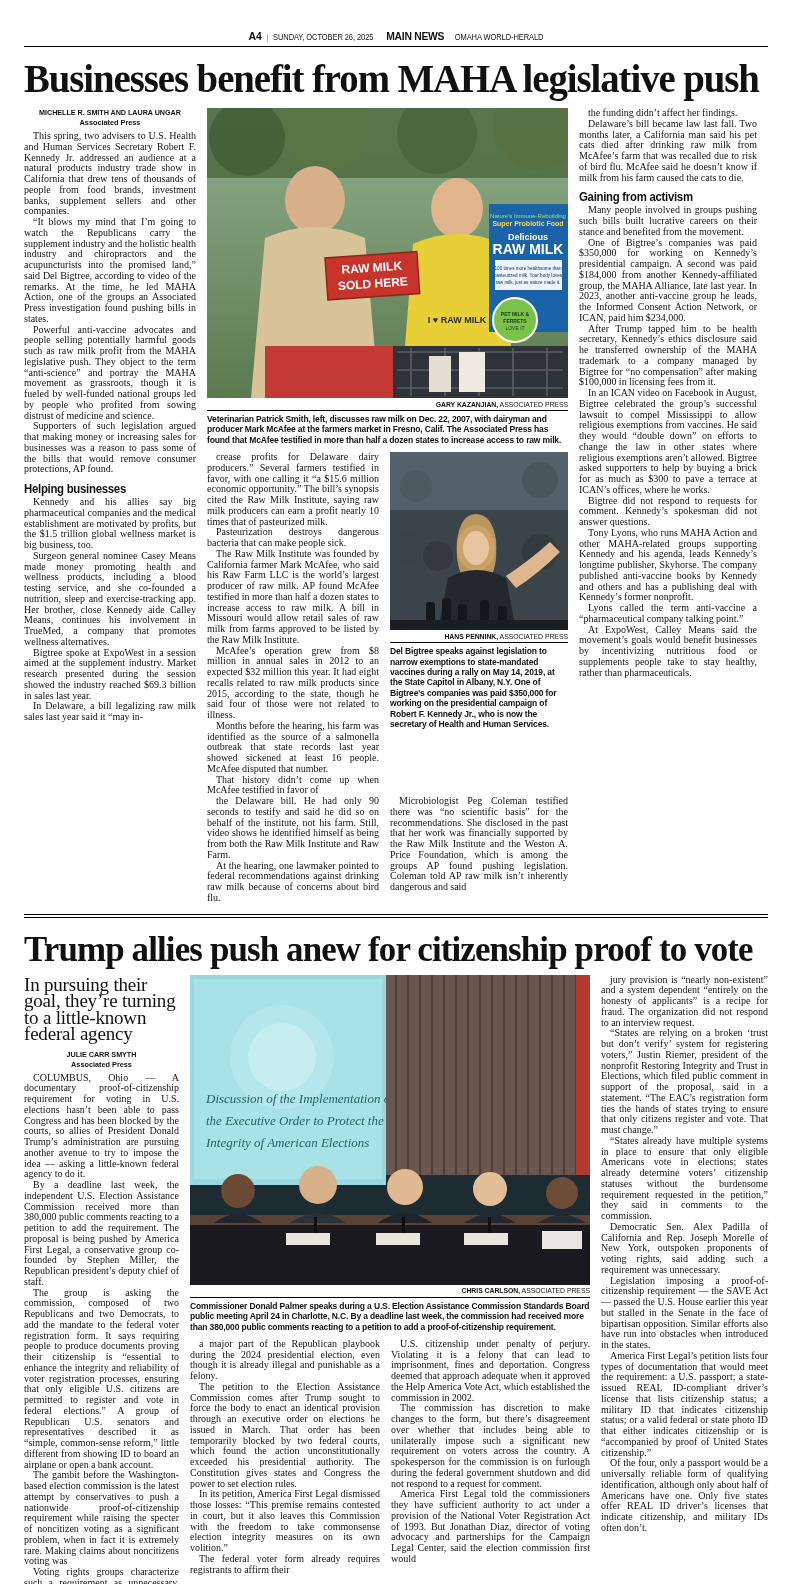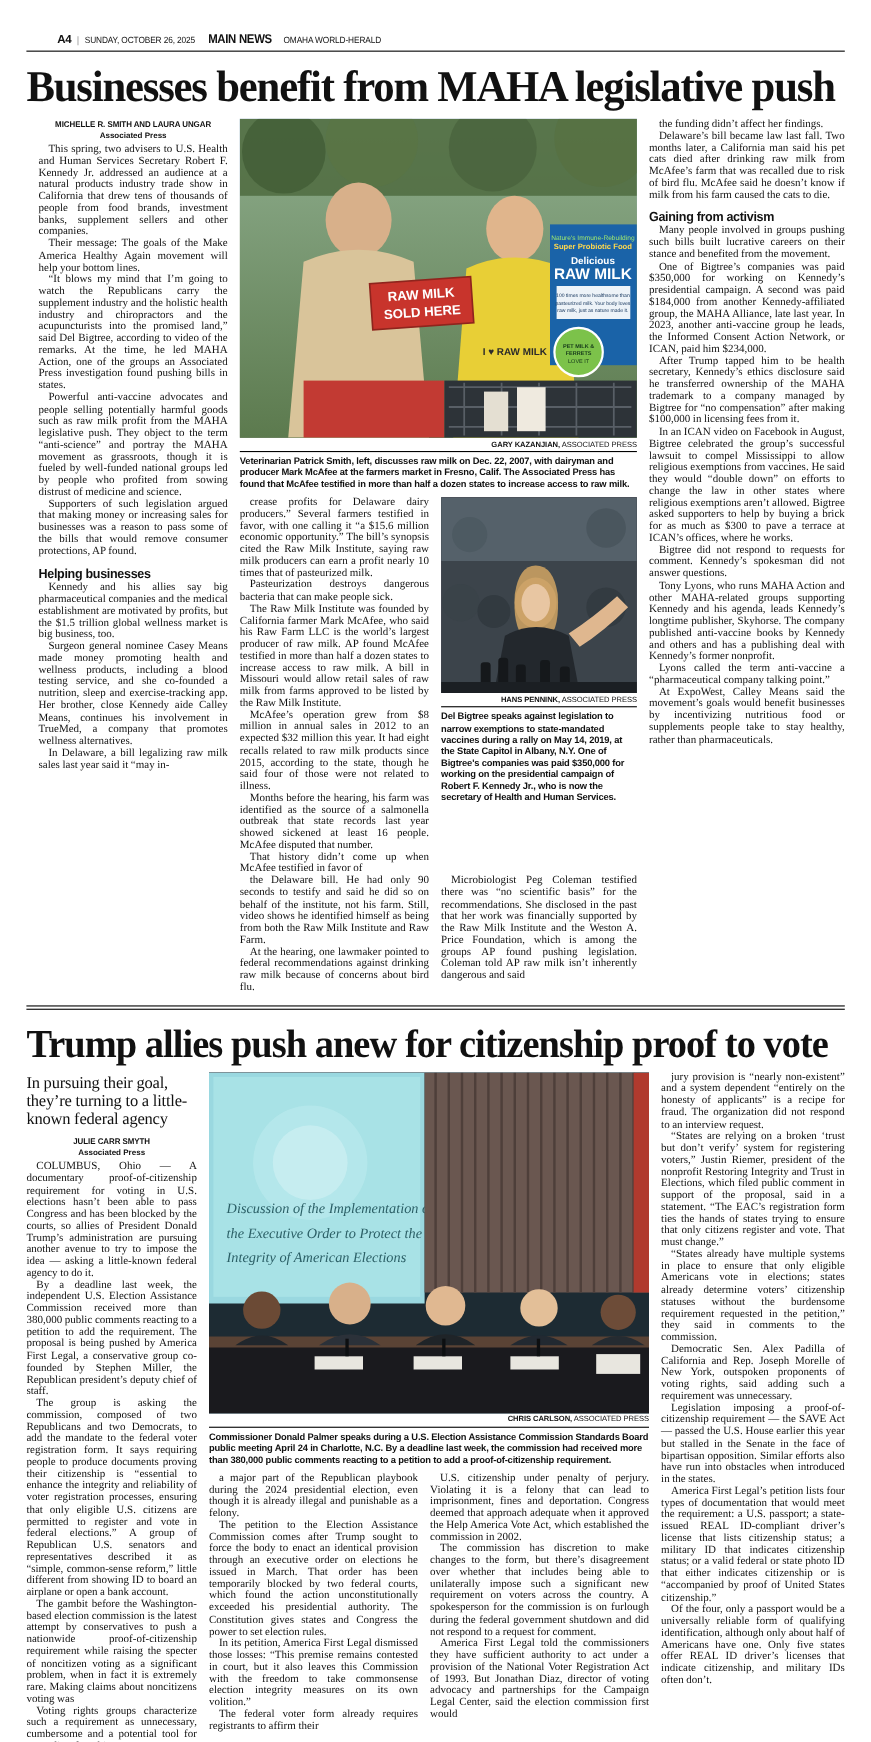--- a/index.html
+++ b/index.html
@@ -17,24 +17,23 @@
     position: relative;
     width: 792px; height: 1584px;
     padding: 0 24px;
     overflow: hidden;
   }
 
   
   .masthead {
     display: flex;
     align-items: baseline;
-    justify-content: flex-start;
+    justify-content: center;
     padding-top: 30px;
     padding-bottom: 4px;
-    margin-left: 28px;
   }
   .mh-left { display: flex; align-items: baseline; gap: 5px; }
   .mh-page {
     font-family: "Liberation Sans", sans-serif;
     font-weight: bold;
     font-size: 10.5px;
     letter-spacing: -0.2px;
   }
   .mh-sep { font-size: 9px; color: #555; }
   .mh-date {
@@ -72,21 +71,21 @@
     transform-origin: left center;
     white-space: nowrap;
   }
   .headline2 {
     font-size: 36px;
     letter-spacing: -0.9px;
     margin: 13px 0 8px 0;
   }
 
   
-  .cols { display: flex; justify-content: flex-end; }
+  .cols { display: flex; }
   .col { flex: 0 0 auto; }
   .gut { flex: 0 0 auto; }
 
   
   .byline {
     font-family: "Liberation Sans", sans-serif;
     font-weight: bold;
     font-size: 7.6px;
     text-align: center;
     letter-spacing: -0.05px;
@@ -114,21 +113,21 @@
   .subhead {
     font-family: "Liberation Sans", sans-serif;
     font-weight: bold;
     font-size: 12px;
     letter-spacing: -0.3px;
     margin: 7px 0 1px 0;
     transform: scaleX(0.95);
     transform-origin: left center;
   }
   .deck {
-    font-size: 15px;
+    font-size: 19px;
     line-height: 16.5px;
     letter-spacing: -0.2px;
     margin: 2px 0 7px 0;
   }
 
   
   .figure { margin: 0; }
   .photo { position: relative; width: 100%; overflow: hidden; display: block; }
   .credit {
     font-family: "Liberation Sans", sans-serif;
@@ -179,27 +178,27 @@
   <div>
 
     <h1 class="headline">Businesses benefit from MAHA legislative push</h1>
 
     <div class="cols">
 
       <div class="col" style="width:172px">
         <div class="byline">MICHELLE R. SMITH AND LAURA UNGAR</div>
         <div class="byorg">Associated Press</div>
         <p class="body">This spring, two advisers to U.S. Health and Human Services Secretary Robert F. Kennedy Jr. addressed an audience at a natural products industry trade show in California that drew tens of thousands of people from food brands, investment banks, supplement sellers and other companies.</p>
-        <p class="body">Their message: The goals of the Make America Healthy Again movement will help your bottom lines.</p>
         <p class="body">“It blows my mind that I’m going to watch the Republicans carry the supplement industry and the holistic health industry and chiropractors and the acupuncturists into the promised land,” said Del Bigtree, according to video of the remarks. At the time, he led MAHA Action, one of the groups an Associated Press investigation found pushing bills in states.</p>
         <p class="body">Powerful anti-vaccine advocates and people selling potentially harmful goods such as raw milk profit from the MAHA legislative push. They object to the term “anti-science” and portray the MAHA movement as grassroots, though it is fueled by well-funded national groups led by people who profited from sowing distrust of medicine and science.</p>
         <p class="body">Supporters of such legislation argued that making money or increasing sales for businesses was a reason to pass some of the bills that would remove consumer protections, AP found.</p>
         <div class="subhead">Helping businesses</div>
         <p class="body">Kennedy and his allies say big pharmaceutical companies and the medical establishment are motivated by profits, but the $1.5 trillion global wellness market is big business, too.</p>
         <p class="body">Surgeon general nominee Casey Means made money promoting health and wellness products, including a blood testing service, and she co-founded a nutrition, sleep and exercise-tracking app. Her brother, close Kennedy aide Calley Means, continues his involvement in TrueMed, a company that promotes wellness alternatives.</p>
+        <p class="body">Bigtree spoke at ExpoWest in a session aimed at the supplement industry. Market research presented during the session showed the industry reached $69.3 billion in sales last year.</p>
         <p class="body">In Delaware, a bill legalizing raw milk sales last year said it “may in-</p>
       </div>
 
       <div class="gut" style="width:11px"></div>
 
       <div class="col" style="width:361px">
 
         <figure class="figure figblock">
           <div class="photo ph1" style="height:290px">
             <svg viewBox="0 0 361 290" preserveAspectRatio="none" aria-hidden="true">

